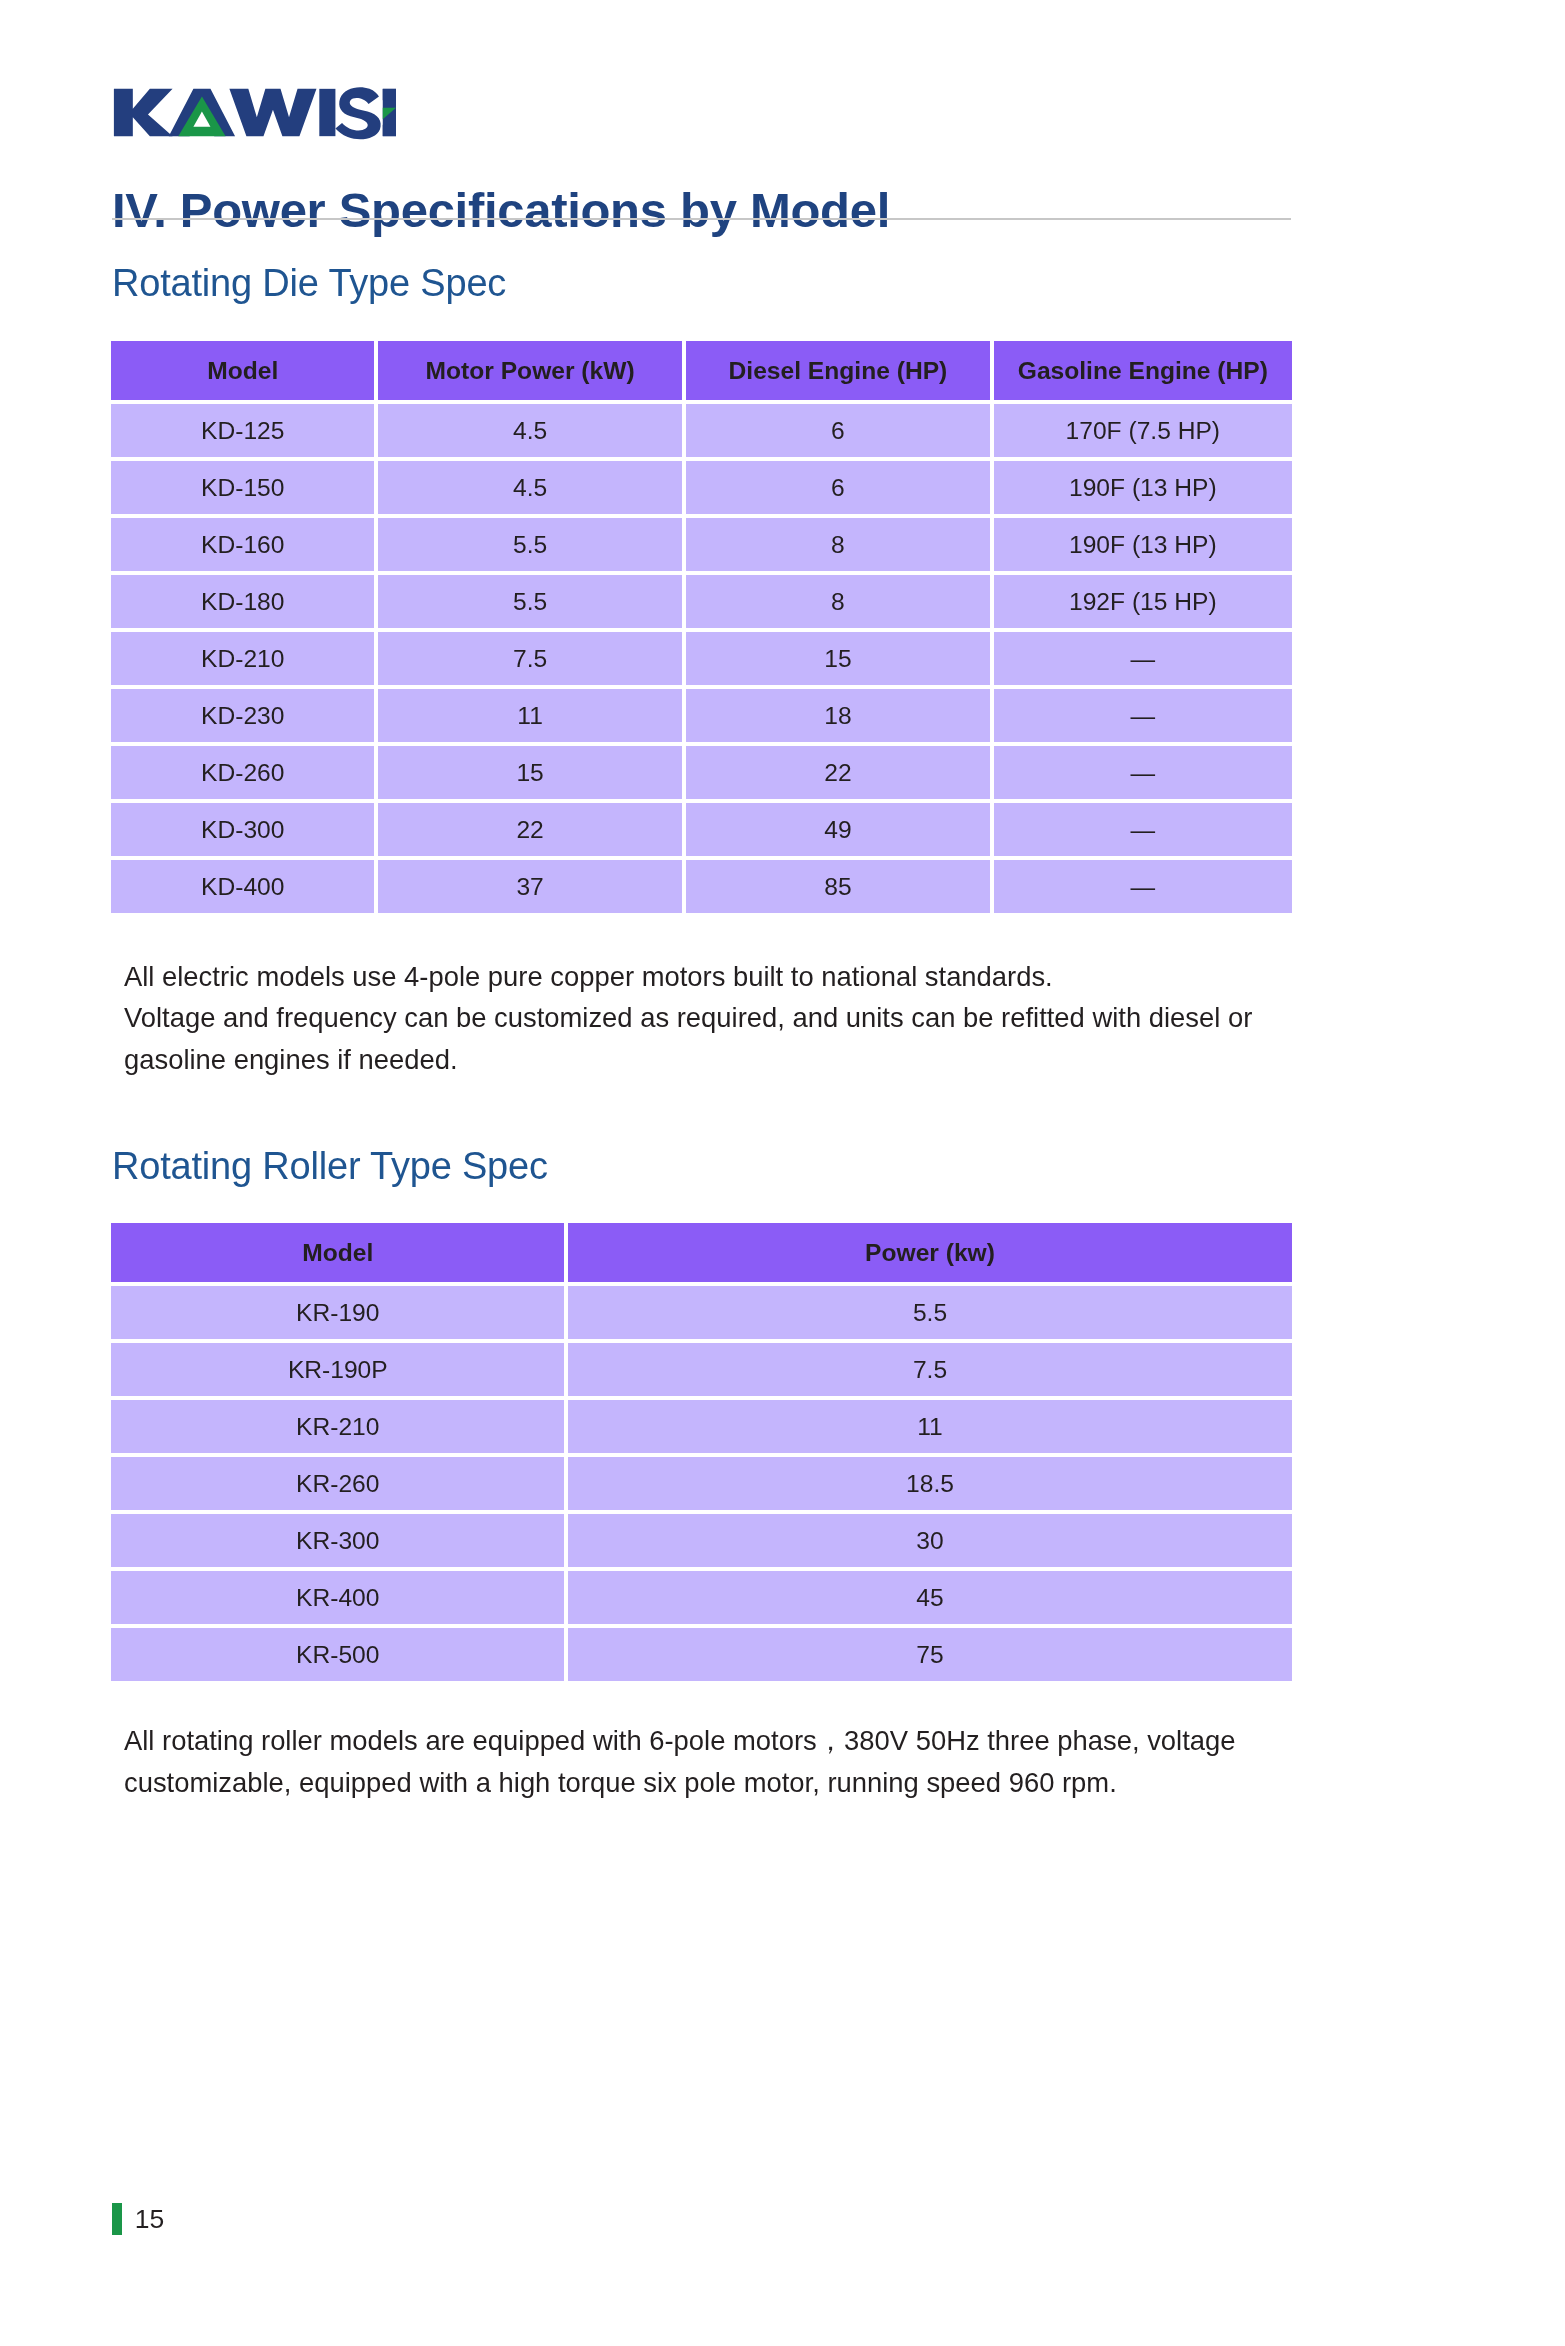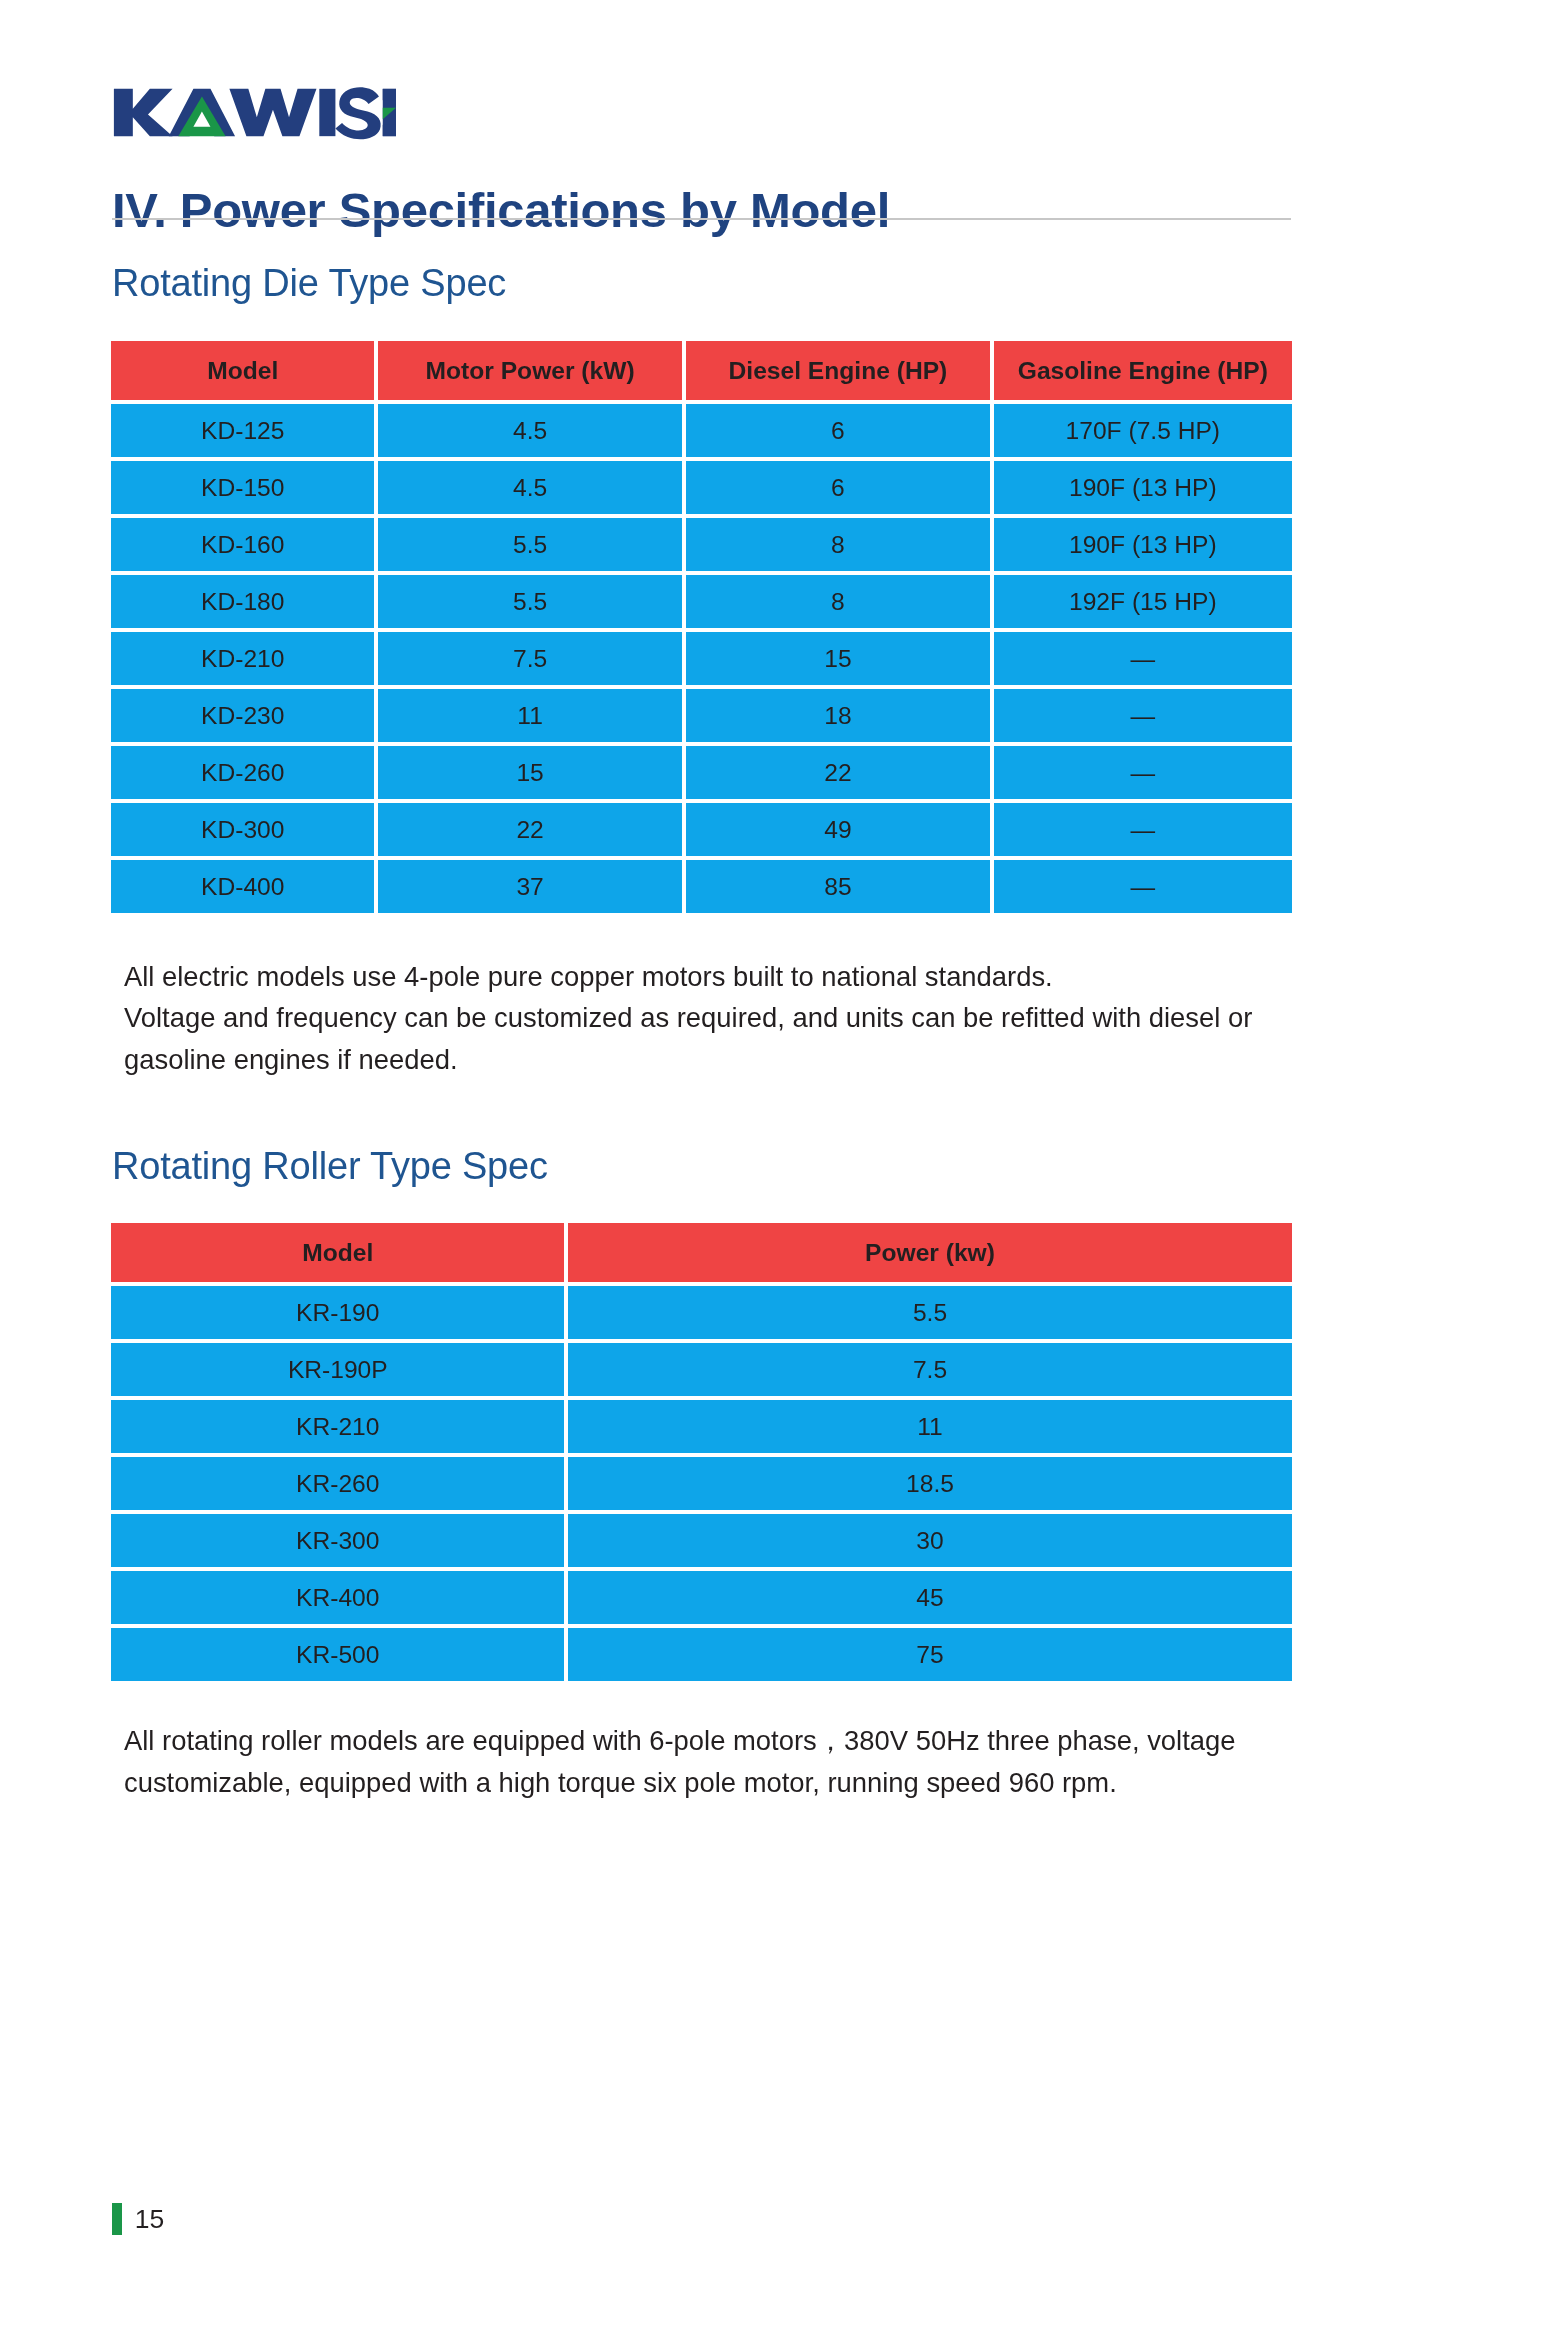--- a/index.html
+++ b/index.html
@@ -74,31 +74,31 @@
     margin: 0;
     table-layout: fixed;
   }
   .tbl-wrap {
     margin-top: 32px;
     margin-left: -4.7px;
     margin-right: -4.7px;
     width: calc(100% + 9.5px);
   }
   .spec-table th {
-    background: #ef4444;
+    background: #8b5cf6;
     font-size: 24.6px;
     font-weight: bold;
     color: #231f20;
     height: 59px;
     text-align: center;
     vertical-align: middle;
     padding: 0 5.7px;
   }
   .spec-table td {
-    background: #0ea5e9;
+    background: #c4b5fd;
     font-size: 24.6px;
     font-weight: normal;
     color: #231f20;
     height: 53px;
     text-align: center;
     vertical-align: middle;
     padding: 0 5.7px;
   }
 
   

